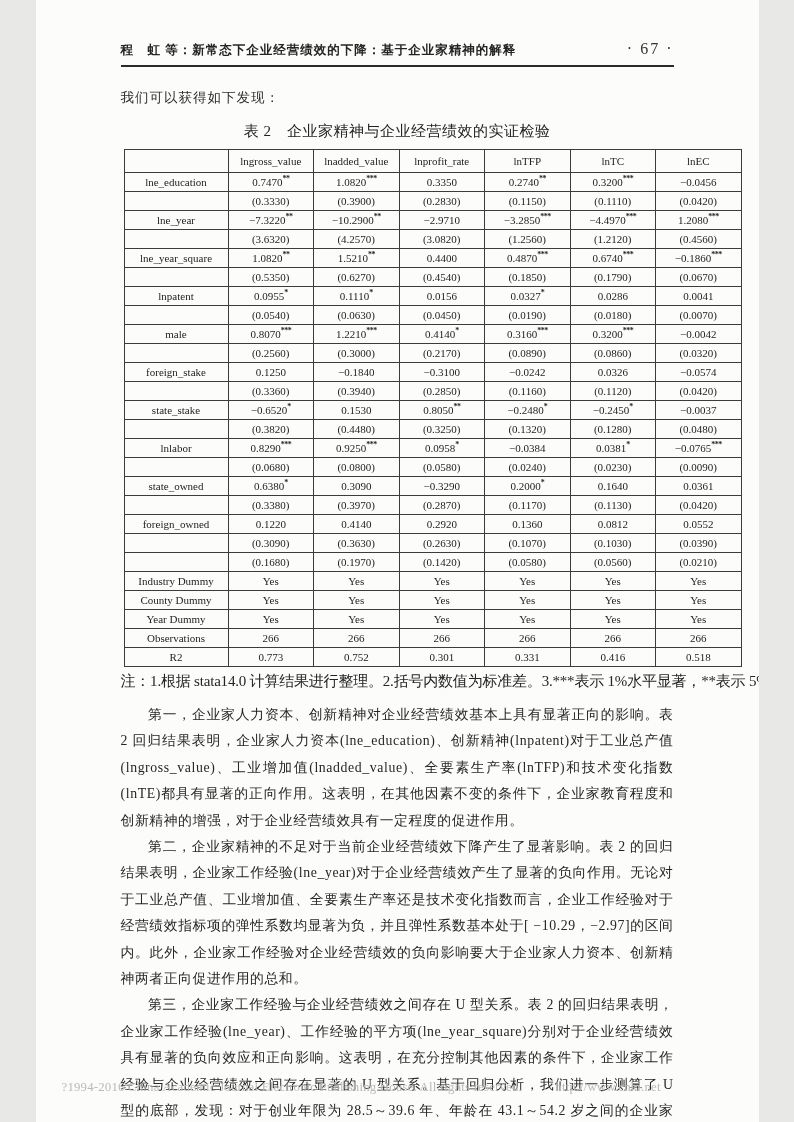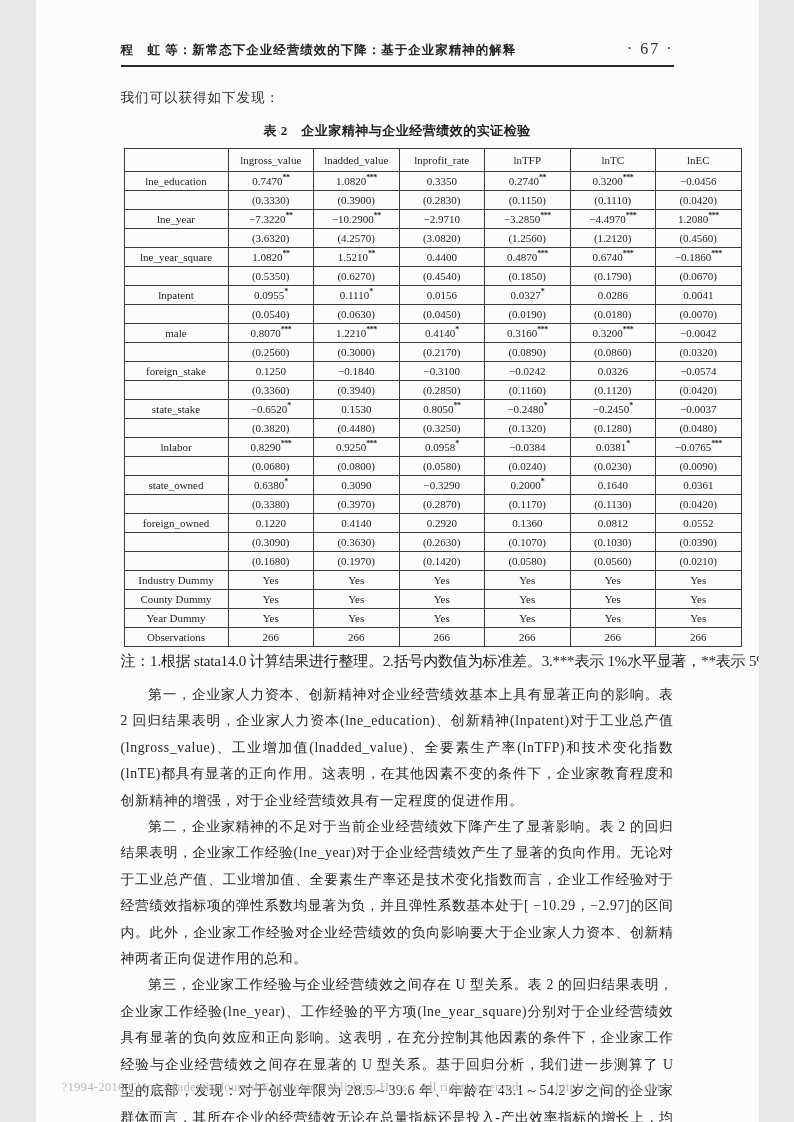--- a/index.html
+++ b/index.html
@@ -20,21 +20,21 @@
   .running-header {
     display:flex; justify-content:space-between; align-items:baseline;
     font-size:12.5px; font-weight:bold; color:#242424; letter-spacing:1px;
   }
   .page-number { font-weight:normal; letter-spacing:2px; font-size:16px; color:#333; }
   .header-rule { height:0; border-bottom:2px solid #2a2a2a; margin-top:6px; }
 
   .intro-line { margin-top:22px; font-size:13.5px; letter-spacing:1px;font-family:Liberation Serif, serif; }
 
   .table-title {
-    text-align:center; font-weight:bold; font-size:13px;
+    text-align:center; font-weight:normal; font-size:15px;
     margin-top:15px; letter-spacing:0.5px; color:#1f1f1f;
   }
 
   table.results {
     border-collapse:collapse;
     width:618px; margin:8px 0 0 3px;
     font-size:11px; color:#232323;
     table-layout:fixed;
   }
   table.results th, table.results td {
@@ -314,20 +314,29 @@
           </tr>
           <tr>
             <td>Observations</td>
             <td>266</td>
             <td>266</td>
             <td>266</td>
             <td>266</td>
             <td>266</td>
             <td>266</td>
           </tr>
+          <tr>
+            <td>R2</td>
+            <td>0.773</td>
+            <td>0.752</td>
+            <td>0.301</td>
+            <td>0.331</td>
+            <td>0.416</td>
+            <td>0.518</td>
+          </tr>
         </tbody>
     </table>
 
     <div class="table-note">注：1.根据 stata14.0 计算结果进行整理。2.括号内数值为标准差。3.***表示 1%水平显著，**表示 5%水平显著，*表示 10%水平显著。</div>
 
     <div class="paragraphs">
       <p>第一，企业家人力资本、创新精神对企业经营绩效基本上具有显著正向的影响。表 2 回归结果表明，企业家人力资本(lne_education)、创新精神(lnpatent)对于工业总产值(lngross_value)、工业增加值(lnadded_value)、全要素生产率(lnTFP)和技术变化指数(lnTE)都具有显著的正向作用。这表明，在其他因素不变的条件下，企业家教育程度和创新精神的增强，对于企业经营绩效具有一定程度的促进作用。</p>
       <p>第二，企业家精神的不足对于当前企业经营绩效下降产生了显著影响。表 2 的回归结果表明，企业家工作经验(lne_year)对于企业经营绩效产生了显著的负向作用。无论对于工业总产值、工业增加值、全要素生产率还是技术变化指数而言，企业工作经验对于经营绩效指标项的弹性系数均显著为负，并且弹性系数基本处于[ −10.29，−2.97]的区间内。此外，企业家工作经验对企业经营绩效的负向影响要大于企业家人力资本、创新精神两者正向促进作用的总和。</p>
       <p>第三，企业家工作经验与企业经营绩效之间存在 U 型关系。表 2 的回归结果表明，企业家工作经验(lne_year)、工作经验的平方项(lne_year_square)分别对于企业经营绩效具有显著的负向效应和正向影响。这表明，在充分控制其他因素的条件下，企业家工作经验与企业经营绩效之间存在显著的 U 型关系。基于回归分析，我们进一步测算了 U 型的底部，发现：对于创业年限为 28.5～39.6 年、年龄在 43.1～54.2 岁之间的企业家群体而言，其所在企业的经营绩效无论在总量指标还是投入-产出效率指标的增长上，均相对更低。而这一部分企业家基本出生于 20 世纪 60 年代，属于和改革开放一同成长的“创</p>
     </div>

